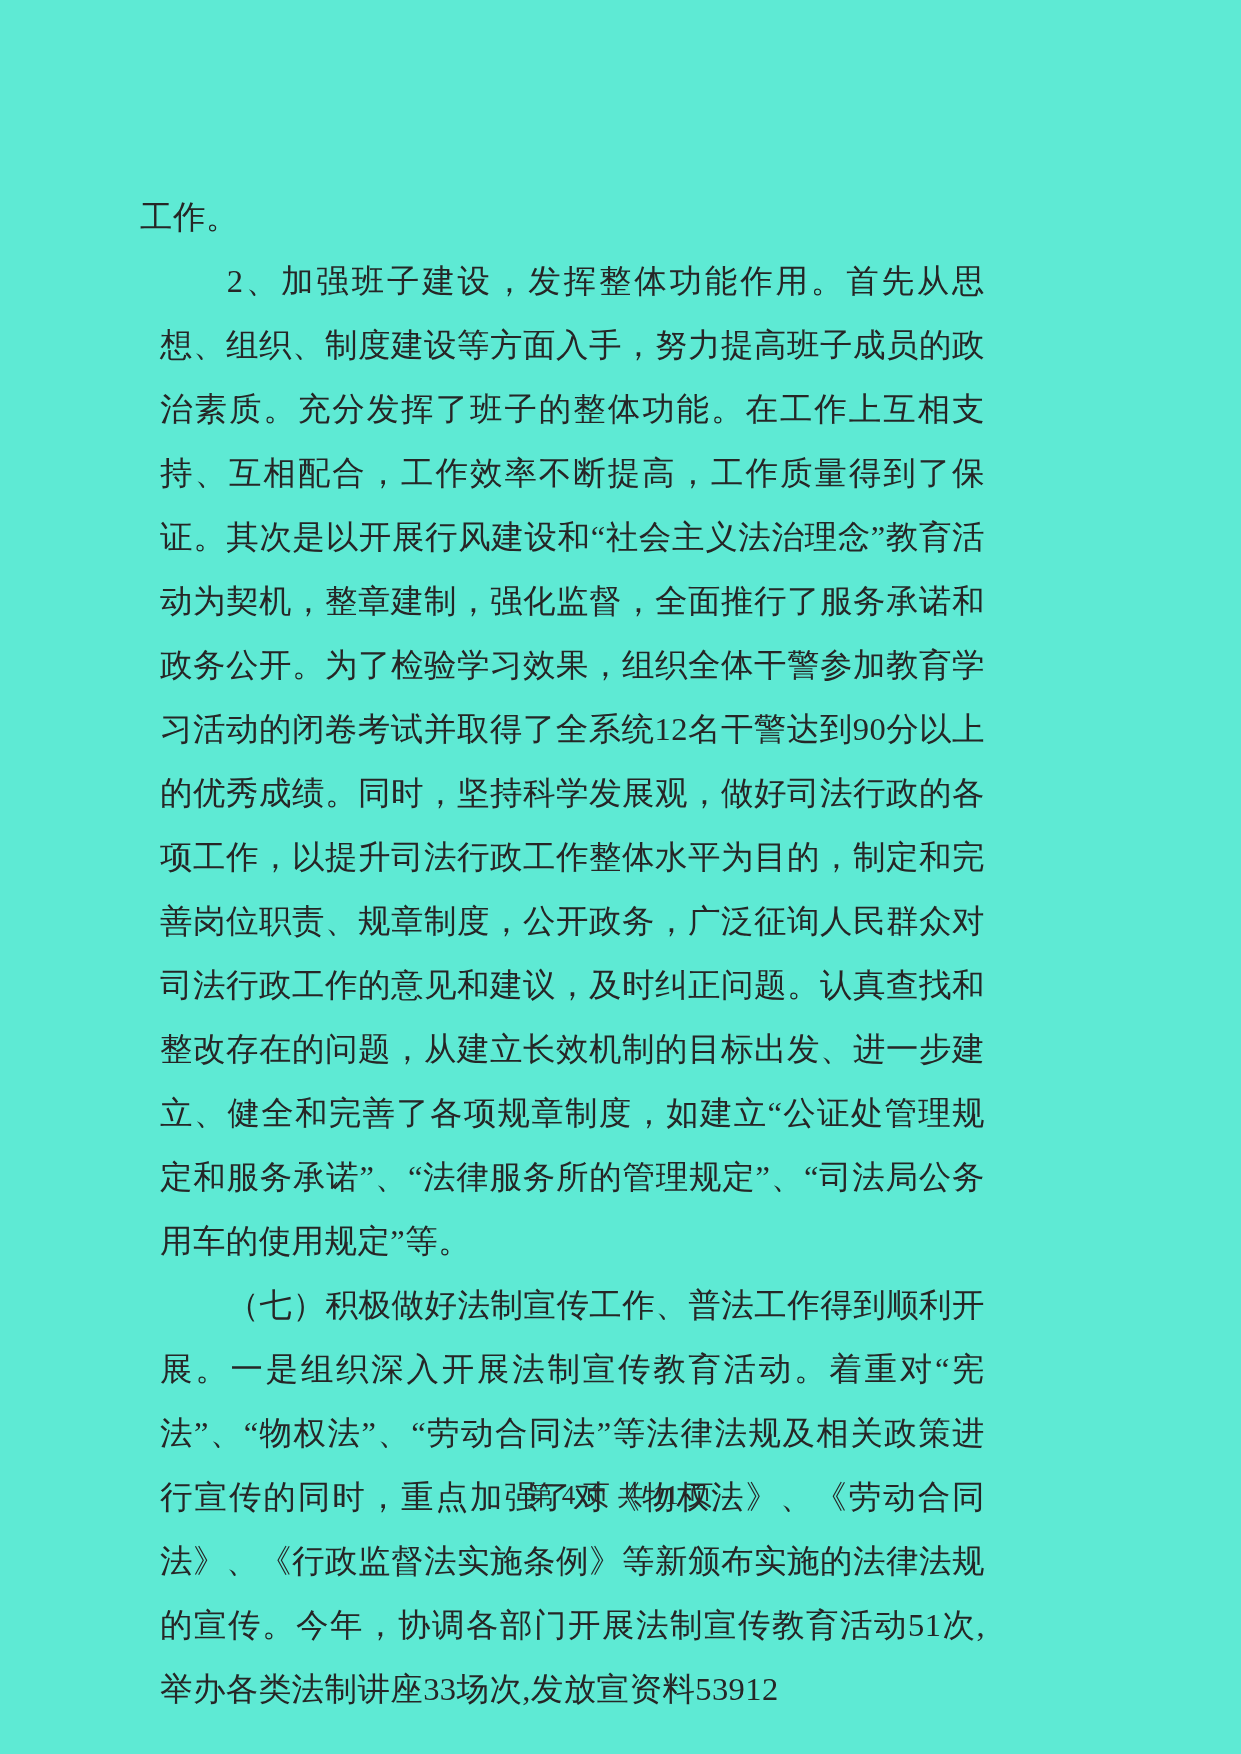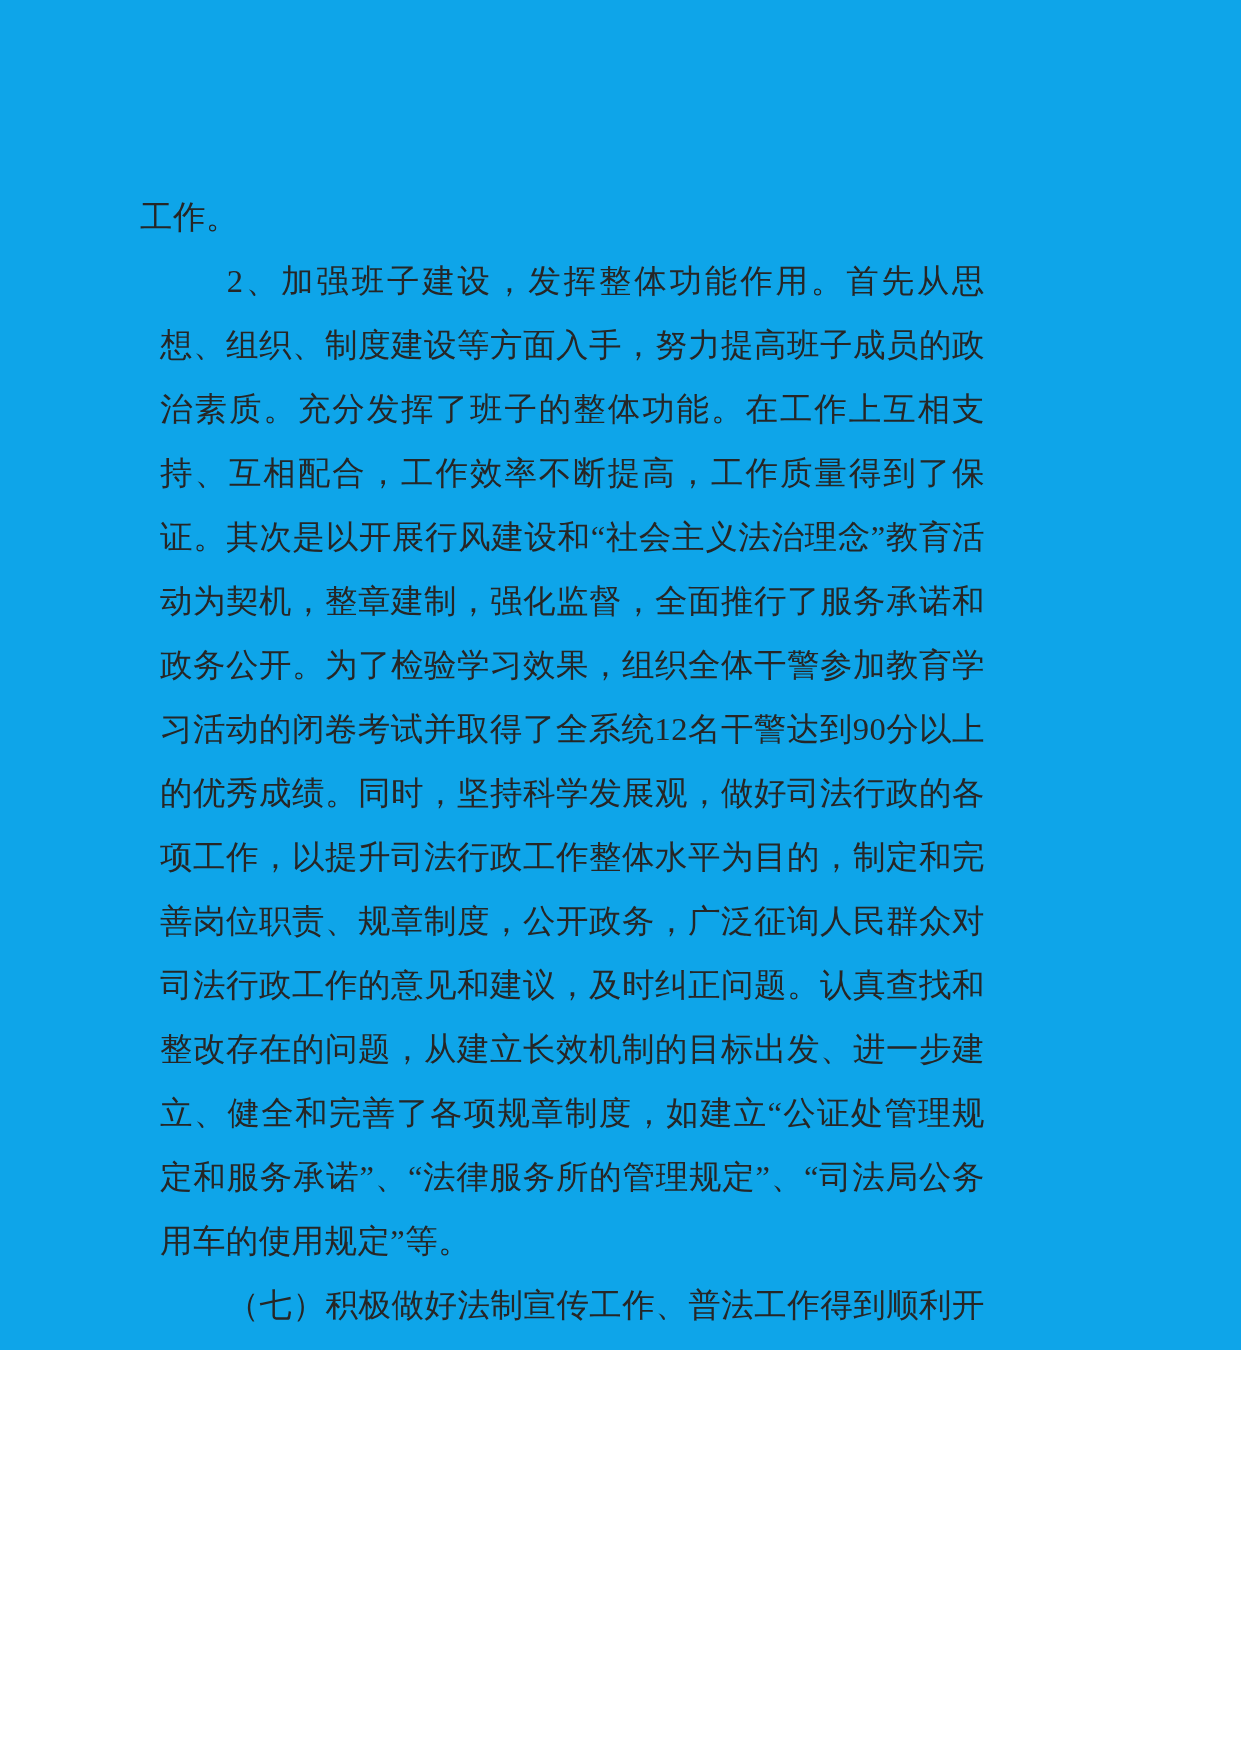--- a/index.html
+++ b/index.html
@@ -7,22 +7,22 @@
     padding: 0;
     background: #ffffff;
   }
   body {
     font-family: "Liberation Serif", "DejaVu Serif", serif;
     color: #1a1a1a;
   }
   .page {
     position: relative;
     width: 1241px;
-    height: 1350px;
-    background: #0ea5e9;
+    height: 1754px;
+    background: #5eead4;
     box-sizing: border-box;
     overflow: hidden;
   }
   .content {
     position: absolute;
     left: 140px;
     top: 185px;
     width: 845px;
   }
   .para {

